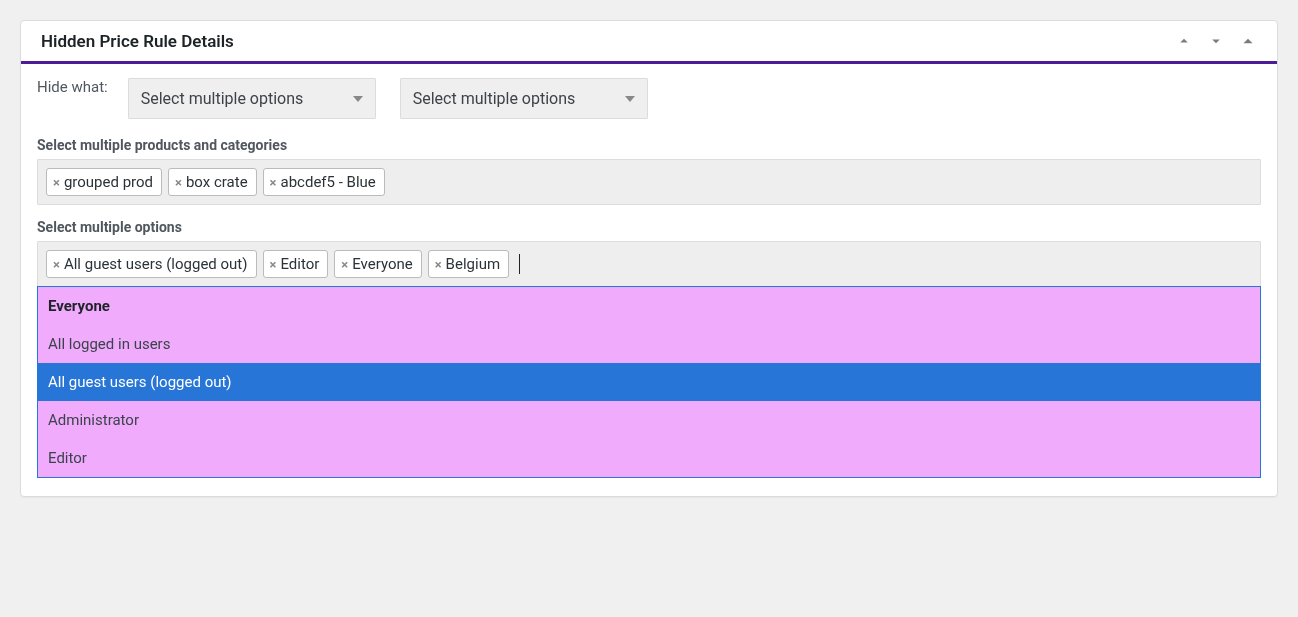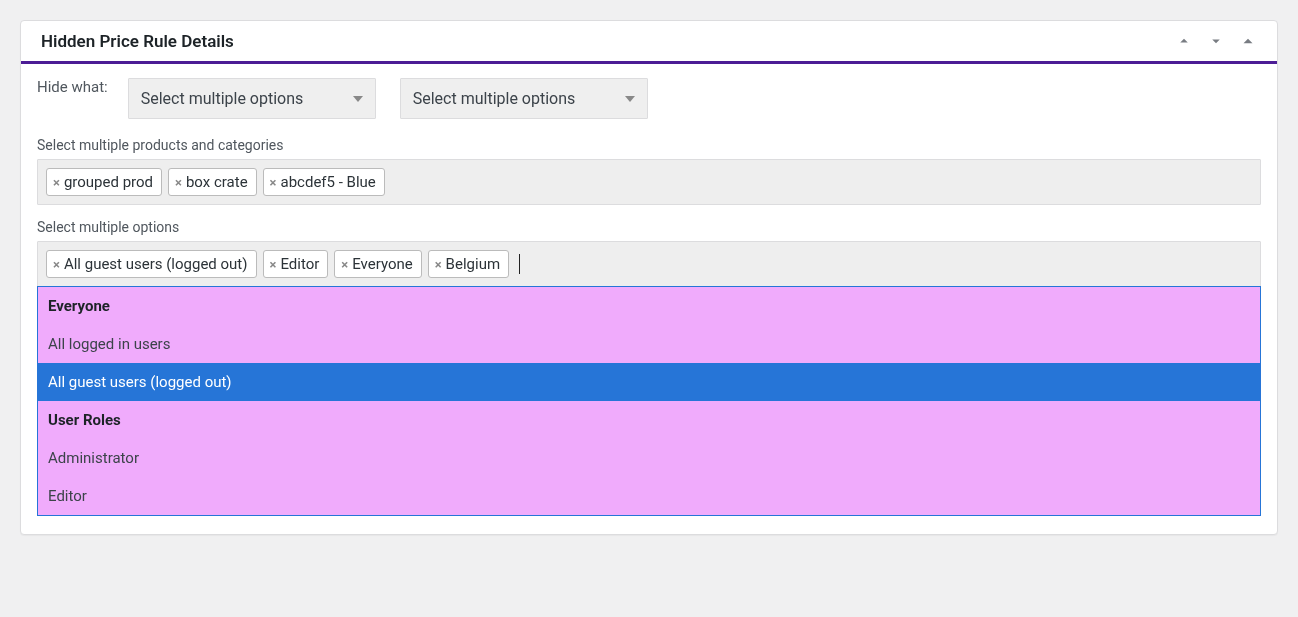--- a/index.html
+++ b/index.html
@@ -88,20 +88,21 @@
     height: 0;
     border-left: 5px solid transparent;
     border-right: 5px solid transparent;
     border-top: 6px solid #888;
   }
   .section-label {
     font-size: 14px;
     color: #50575e;
     margin-top: 14px;
     margin-bottom: 6px;
+    font-weight: bold;
   }
   .tag-container {
     background: #eeeeee;
     border: 1px solid #dcdcde;
     padding: 8px;
     display: flex;
     flex-wrap: wrap;
     gap: 6px;
     align-items: center;
     border-radius: 1px;
@@ -250,19 +251,18 @@
           <span class="x">×</span>
           <span>Belgium</span>
         </span>
         <span class="cursor-blink"></span>
       </div>
 
     <div class="dropdown" id="dropdown">
         <div class="dropdown-group-title">Everyone</div>
         <div class="dropdown-item">All logged in users</div>
         <div class="dropdown-item highlighted">All guest users (logged out)</div>
-        <div class="dropdown-group-title">User Roles</div>
         <div class="dropdown-item">Administrator</div>
         <div class="dropdown-item">Editor</div>
       </div>
 
   </div>
 </div>
 
 </body></html>

